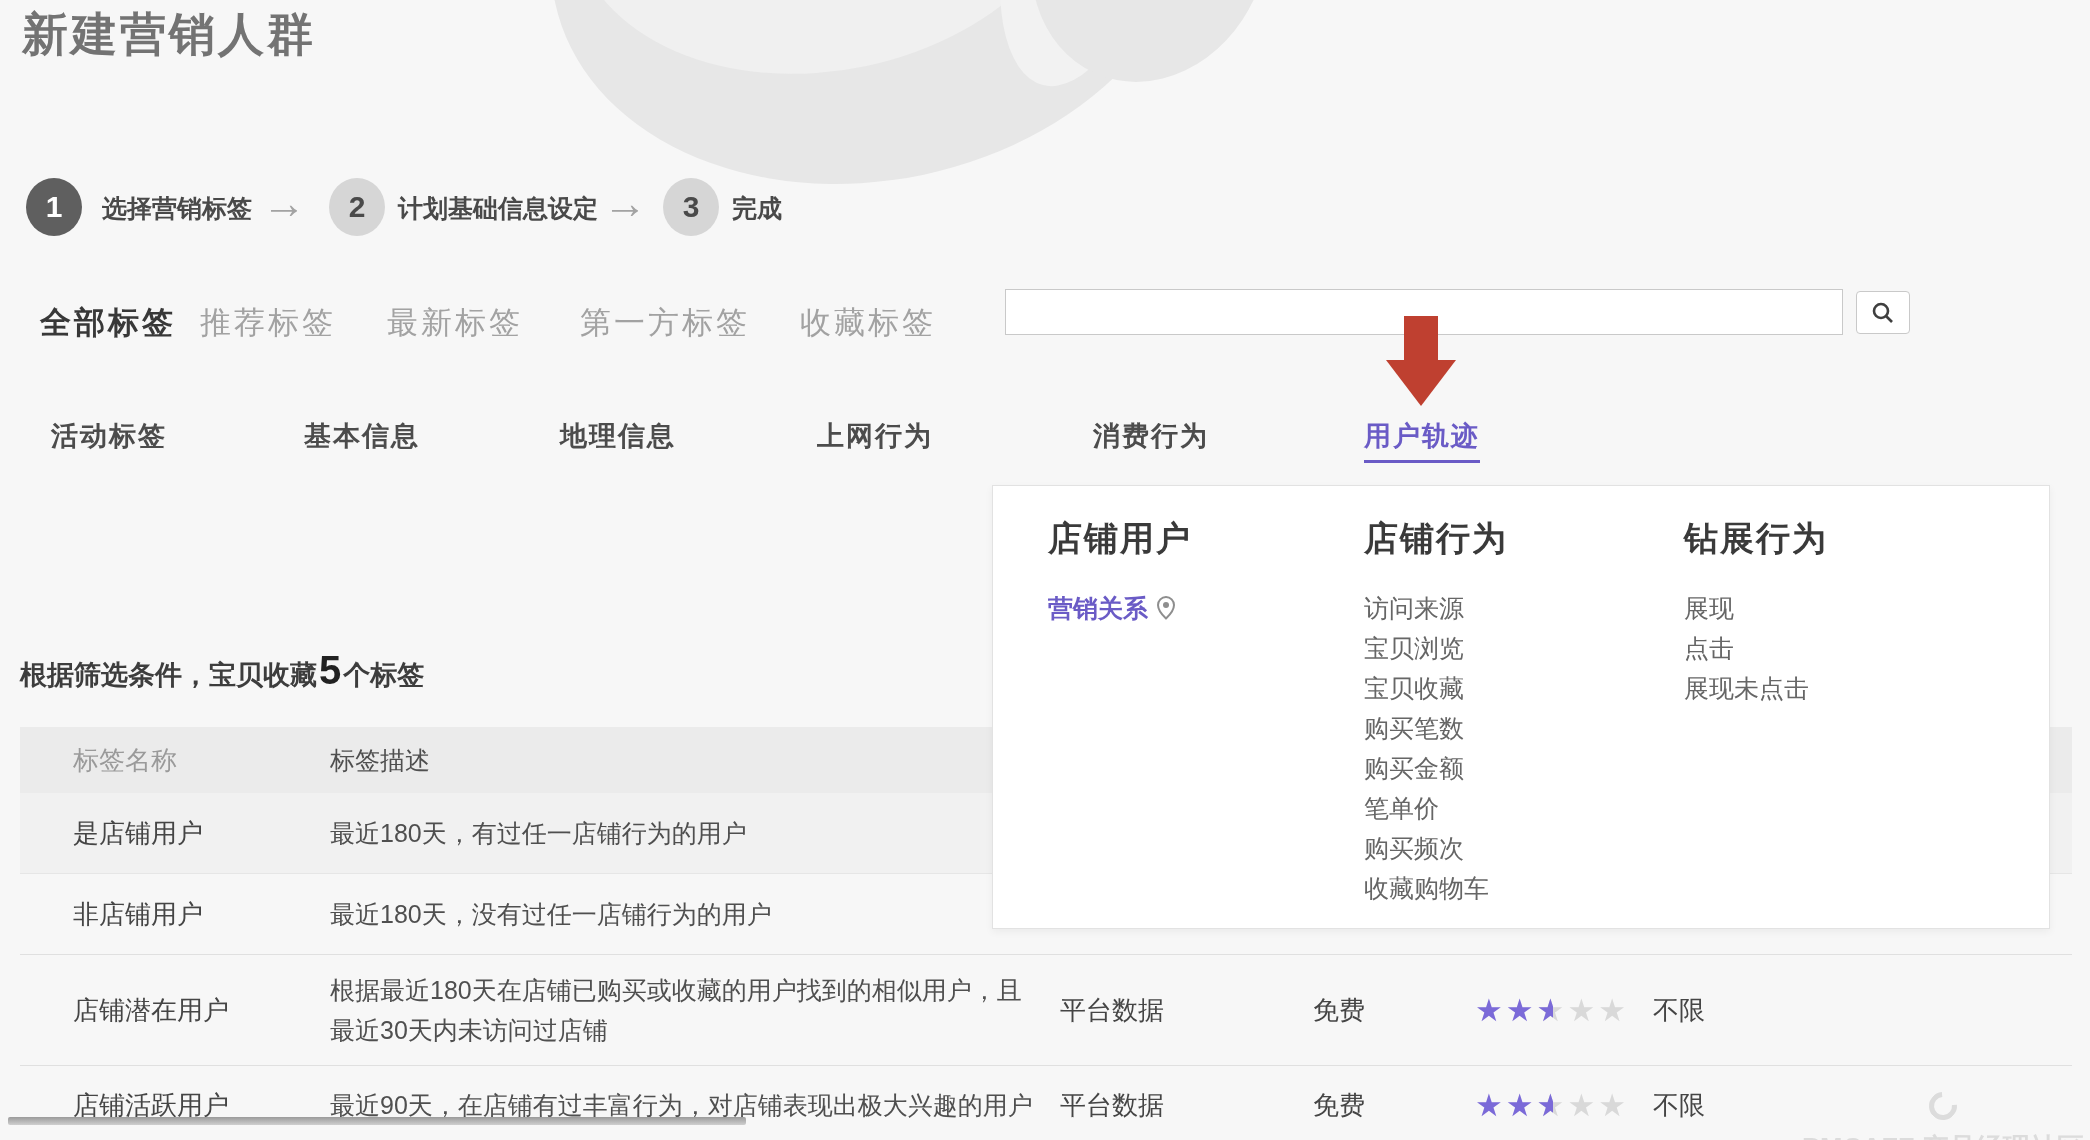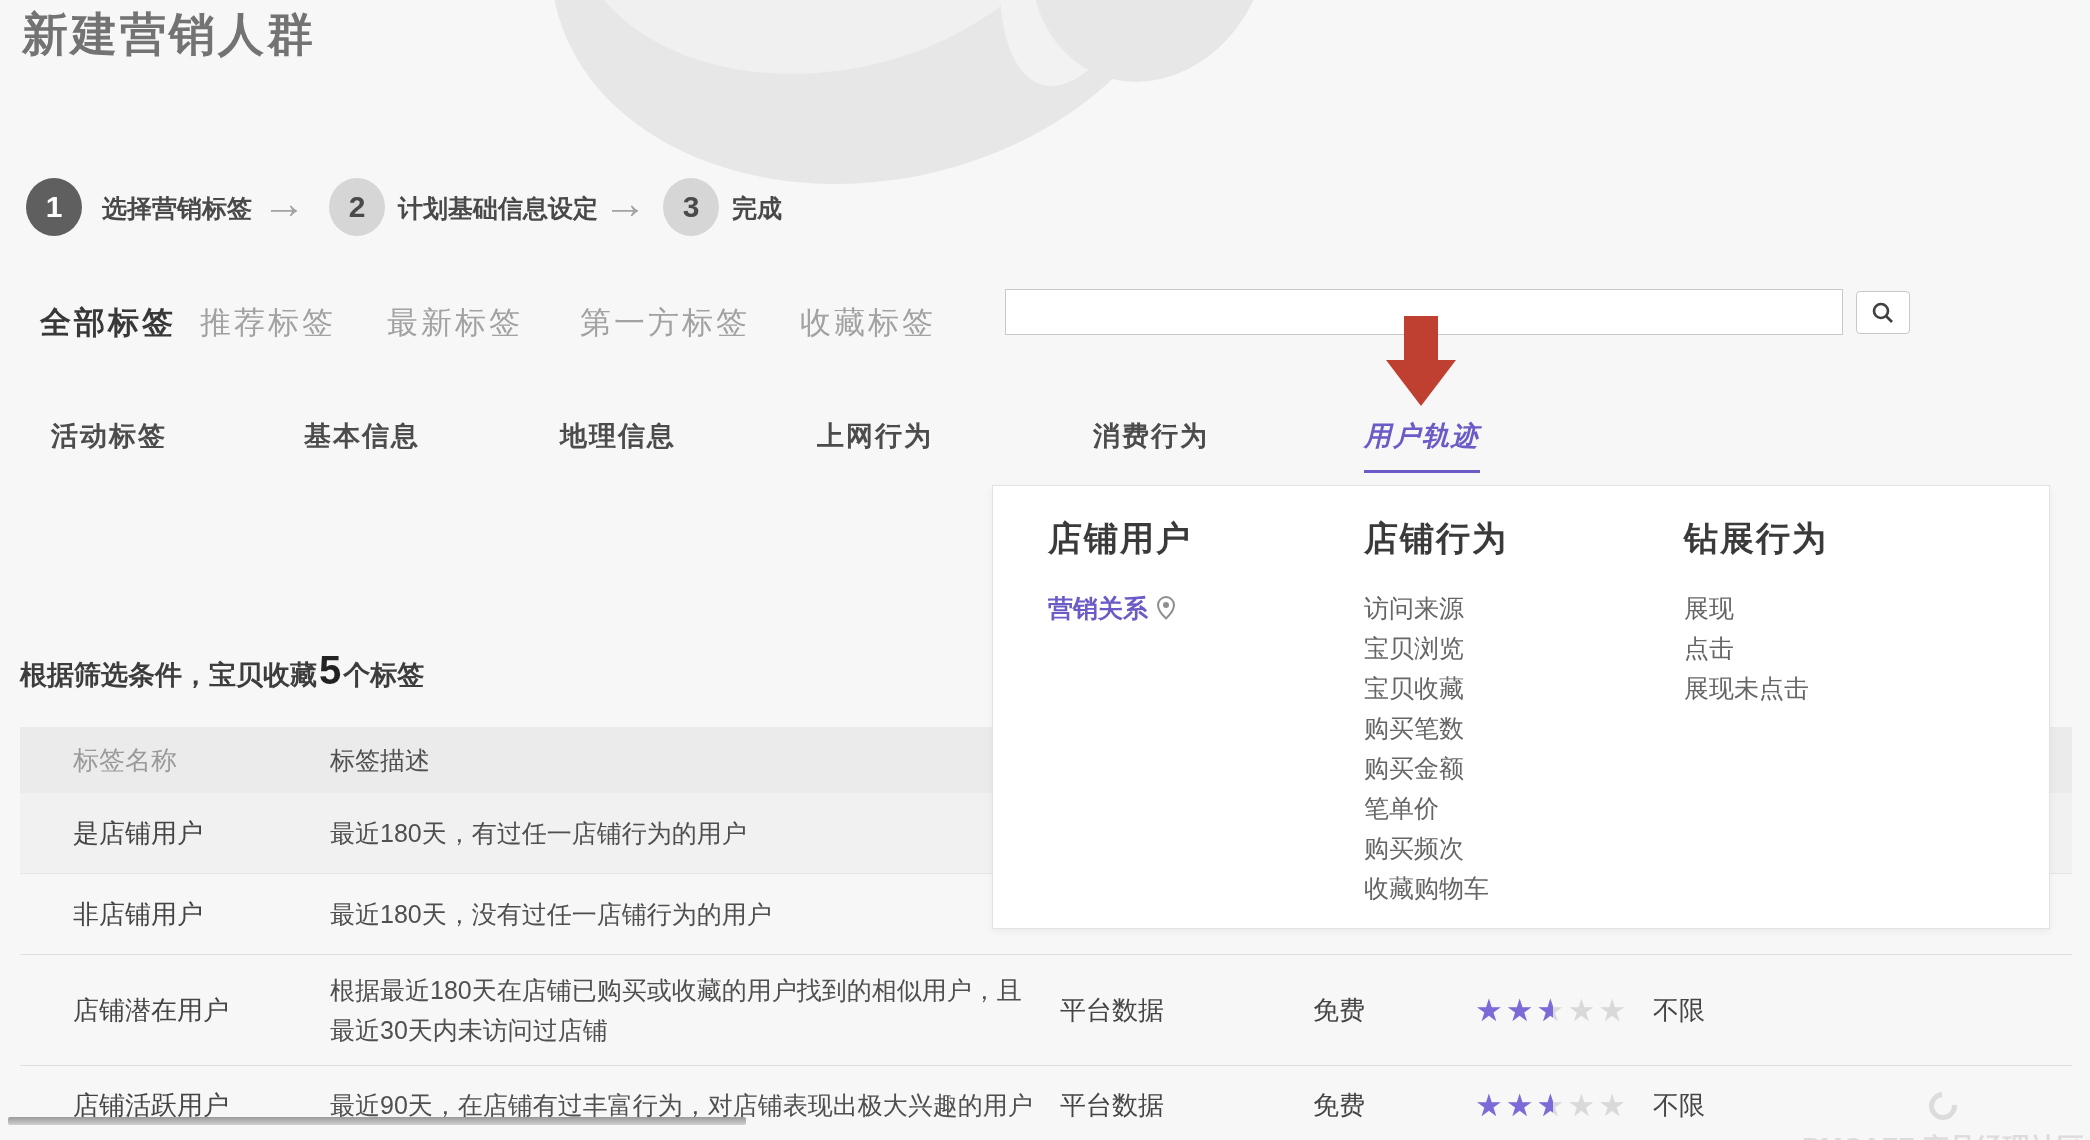--- a/index.html
+++ b/index.html
@@ -38,21 +38,21 @@
   .search-button{position:absolute;left:1856px;top:291px;width:54px;height:43px;background:#fff;
     border:1px solid #c9c9c9;border-radius:4px;box-sizing:border-box;z-index:3;
     display:flex;align-items:center;justify-content:center;cursor:pointer;}
 
   
   .tab{position:absolute;top:302px;font-size:31px;color:#a2a2a2;letter-spacing:3px;z-index:2;cursor:pointer;}
   .tab.active{color:#383838;font-weight:bold;}
 
   
   .category{position:absolute;top:418px;font-size:27px;font-weight:bold;color:#4c4c4c;letter-spacing:2px;z-index:2;cursor:pointer;}
-  .category.active{color:#6a5bc6;border-bottom:3px solid #6a5bc6;padding-bottom:16px;font-style:italic;}
+  .category.active{color:#6a5bc6;border-bottom:3px solid #6a5bc6;padding-bottom:6px;}
 
   
   .panel{position:absolute;left:992px;top:485px;width:1058px;height:444px;background:#ffffff;
     border:1px solid #e2e2e2;box-sizing:border-box;box-shadow:0 3px 8px rgba(0,0,0,0.05);z-index:5;}
   .panel-col{position:absolute;top:30px;}
   .panel-col-title{font-size:34px;font-weight:bold;color:#3a3a3a;letter-spacing:2px;margin-bottom:26px;}
   .panel-item{font-size:25px;color:#666;line-height:40px;cursor:pointer;white-space:nowrap;}
   .panel-item.link{color:#6a5bc6;font-weight:bold;display:flex;align-items:center;gap:8px;}
 
   

